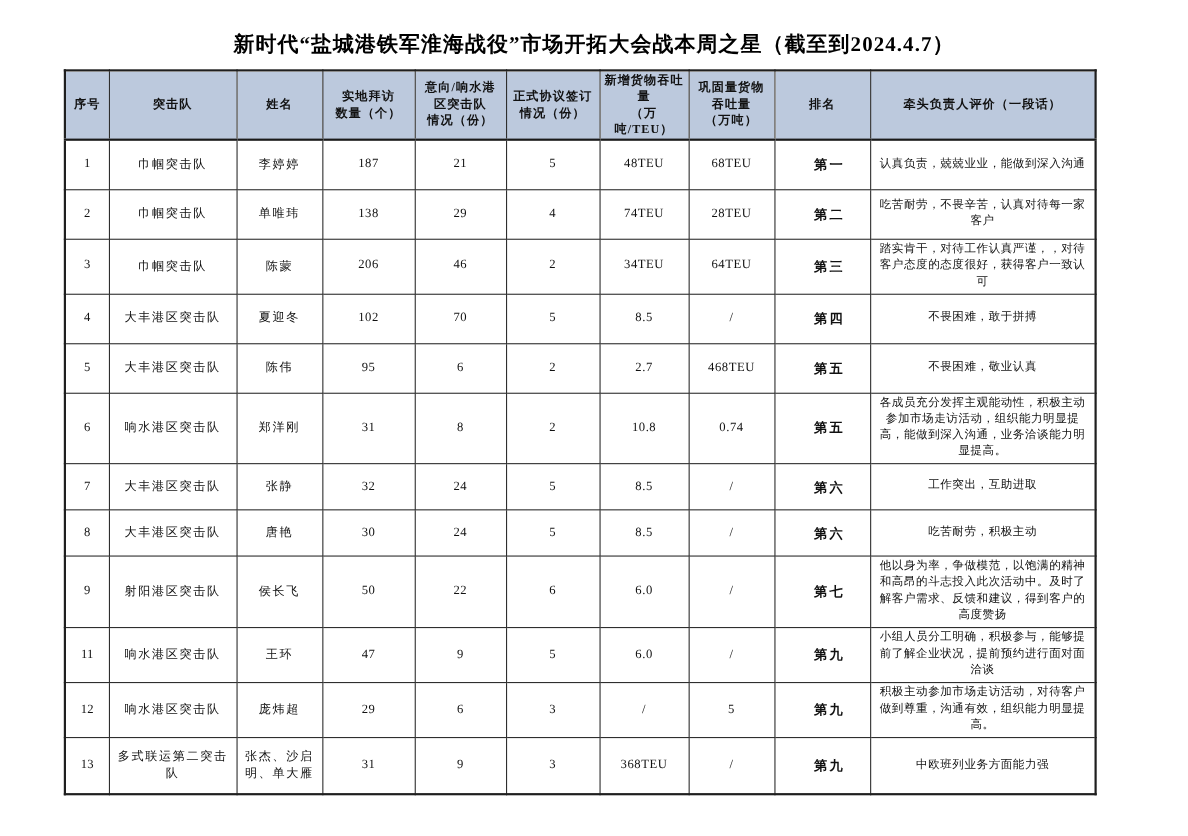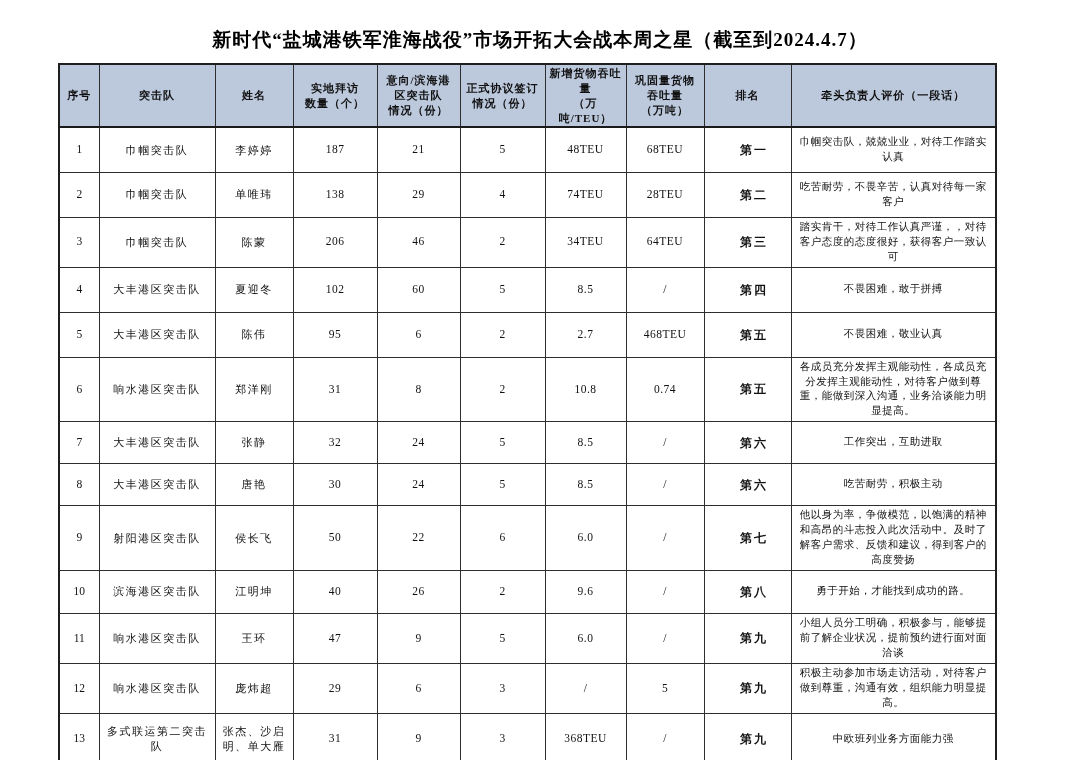--- a/index.html
+++ b/index.html
@@ -50,21 +50,21 @@
         <col style="width: 87px;">
         <col style="width: 205px;">
       </colgroup>
     <thead>
         <tr style="height: 40px;">
           <th>序号</th>
           <th>突击队</th>
           <th>姓名</th>
           <th>实地拜访
 数量（个）</th>
-          <th>意向/滨海港区突击队
+          <th>意向/响水港区突击队
 情况（份）</th>
           <th>正式协议签订
 情况（份）</th>
           <th>新增货物吞吐量
 （万吨/TEU）</th>
           <th>巩固量货物吞吐量
 （万吨）</th>
           <th>排名</th>
           <th>牵头负责人评价（一段话）</th>
         </tr>
@@ -73,21 +73,21 @@
         <tr style="height: 45px;">
           <td class="c-no">1</td>
           <td class="c-team">巾帼突击队</td>
           <td class="c-name">李婷婷</td>
           <td class="c-num">187</td>
           <td class="c-num">21</td>
           <td class="c-num">5</td>
           <td class="c-num">48TEU</td>
           <td class="c-num">68TEU</td>
           <td class="c-rank">第一</td>
-          <td class="c-eval">巾帼突击队，兢兢业业，对待工作踏实认真</td>
+          <td class="c-eval">认真负责，兢兢业业，能做到深入沟通</td>
         </tr>
         <tr style="height: 45px;">
           <td class="c-no">2</td>
           <td class="c-team">巾帼突击队</td>
           <td class="c-name">单唯玮</td>
           <td class="c-num">138</td>
           <td class="c-num">29</td>
           <td class="c-num">4</td>
           <td class="c-num">74TEU</td>
           <td class="c-num">28TEU</td>
@@ -104,21 +104,21 @@
           <td class="c-num">34TEU</td>
           <td class="c-num">64TEU</td>
           <td class="c-rank">第三</td>
           <td class="c-eval">踏实肯干，对待工作认真严谨，，对待客户态度的态度很好，获得客户一致认可</td>
         </tr>
         <tr style="height: 45px;">
           <td class="c-no">4</td>
           <td class="c-team">大丰港区突击队</td>
           <td class="c-name">夏迎冬</td>
           <td class="c-num">102</td>
-          <td class="c-num">60</td>
+          <td class="c-num">70</td>
           <td class="c-num">5</td>
           <td class="c-num">8.5</td>
           <td class="c-num">/</td>
           <td class="c-rank">第四</td>
           <td class="c-eval">不畏困难，敢于拼搏</td>
         </tr>
         <tr style="height: 45px;">
           <td class="c-no">5</td>
           <td class="c-team">大丰港区突击队</td>
           <td class="c-name">陈伟</td>
@@ -133,21 +133,21 @@
         <tr style="height: 52px;">
           <td class="c-no">6</td>
           <td class="c-team">响水港区突击队</td>
           <td class="c-name">郑洋刚</td>
           <td class="c-num">31</td>
           <td class="c-num">8</td>
           <td class="c-num">2</td>
           <td class="c-num">10.8</td>
           <td class="c-num">0.74</td>
           <td class="c-rank">第五</td>
-          <td class="c-eval">各成员充分发挥主观能动性，各成员充分发挥主观能动性，对待客户做到尊重，能做到深入沟通，业务洽谈能力明显提高。</td>
+          <td class="c-eval">各成员充分发挥主观能动性，积极主动参加市场走访活动，组织能力明显提高，能做到深入沟通，业务洽谈能力明显提高。</td>
         </tr>
         <tr style="height: 42px;">
           <td class="c-no">7</td>
           <td class="c-team">大丰港区突击队</td>
           <td class="c-name">张静</td>
           <td class="c-num">32</td>
           <td class="c-num">24</td>
           <td class="c-num">5</td>
           <td class="c-num">8.5</td>
           <td class="c-num">/</td>
@@ -171,32 +171,20 @@
           <td class="c-team">射阳港区突击队</td>
           <td class="c-name">侯长飞</td>
           <td class="c-num">50</td>
           <td class="c-num">22</td>
           <td class="c-num">6</td>
           <td class="c-num">6.0</td>
           <td class="c-num">/</td>
           <td class="c-rank">第七</td>
           <td class="c-eval">他以身为率，争做模范，以饱满的精神和高昂的斗志投入此次活动中。及时了解客户需求、反馈和建议，得到客户的高度赞扬</td>
         </tr>
-        <tr style="height: 43px;">
-          <td class="c-no">10</td>
-          <td class="c-team">滨海港区突击队</td>
-          <td class="c-name">江明坤</td>
-          <td class="c-num">40</td>
-          <td class="c-num">26</td>
-          <td class="c-num">2</td>
-          <td class="c-num">9.6</td>
-          <td class="c-num">/</td>
-          <td class="c-rank">第八</td>
-          <td class="c-eval">勇于开始，才能找到成功的路。</td>
-        </tr>
         <tr style="height: 50px;">
           <td class="c-no">11</td>
           <td class="c-team">响水港区突击队</td>
           <td class="c-name">王环</td>
           <td class="c-num">47</td>
           <td class="c-num">9</td>
           <td class="c-num">5</td>
           <td class="c-num">6.0</td>
           <td class="c-num">/</td>
           <td class="c-rank">第九</td>

